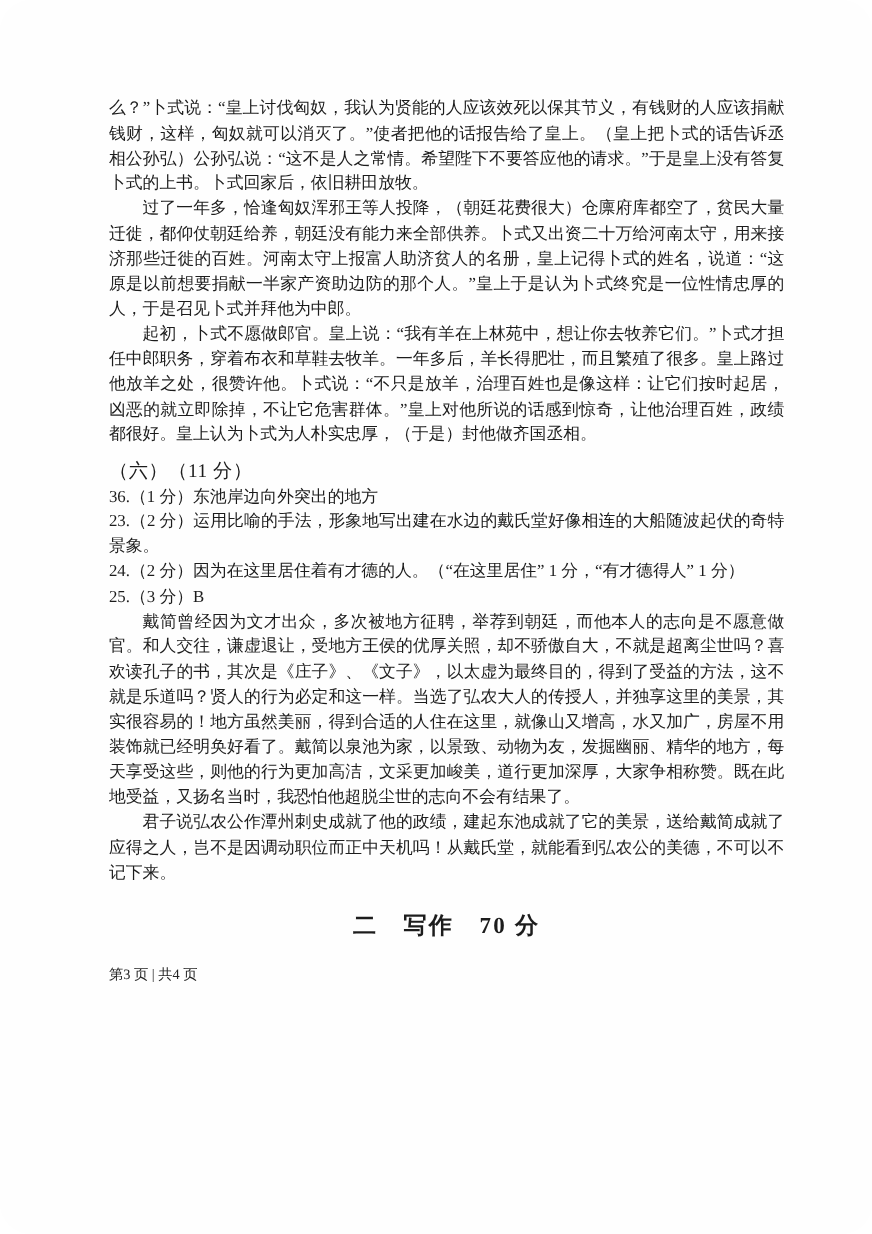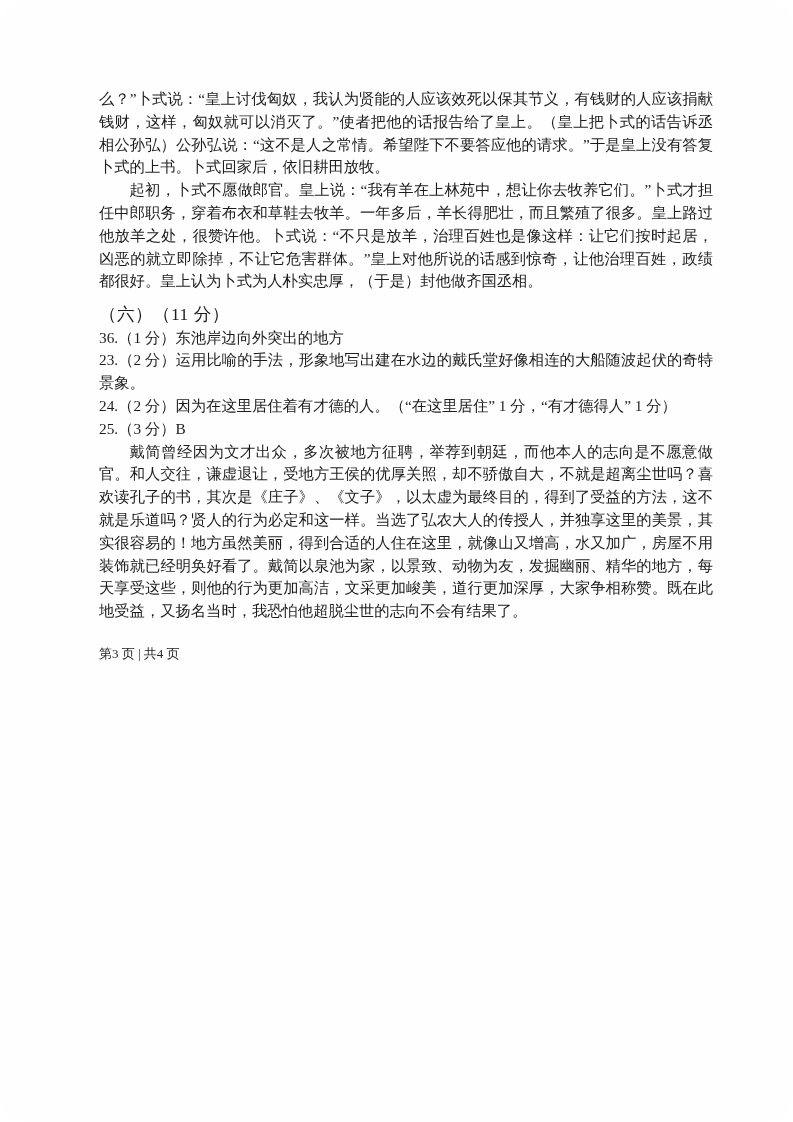--- a/index.html
+++ b/index.html
@@ -56,35 +56,38 @@
   }
 </style>
 </head>
 <body>
 
 <div class="page">
   <div class="content">
 
     <p class="para">么？”卜式说：“皇上讨伐匈奴，我认为贤能的人应该效死以保其节义，有钱财的人应该捐献钱财，这样，匈奴就可以消灭了。”使者把他的话报告给了皇上。（皇上把卜式的话告诉丞相公孙弘）公孙弘说：“这不是人之常情。希望陛下不要答应他的请求。”于是皇上没有答复卜式的上书。卜式回家后，依旧耕田放牧。</p>
 
+    <p class="para indent">过了一年多，恰逢匈奴浑邪王等人投降，（朝廷花费很大）仓廪府库都空了，贫民大量迁徙，都仰仗朝廷给养，朝廷没有能力来全部供养。卜式又出资二十万给河南太守，用来接济那些迁徙的百姓。河南太守上报富人助济贫人的名册，皇上记得卜式的姓名，说道：“这原是以前想要捐献一半家产资助边防的那个人。”皇上于是认为卜式终究是一位性情忠厚的人，于是召见卜式并拜他为中郎。</p>
 
     <p class="para indent">起初，卜式不愿做郎官。皇上说：“我有羊在上林苑中，想让你去牧养它们。”卜式才担任中郎职务，穿着布衣和草鞋去牧羊。一年多后，羊长得肥壮，而且繁殖了很多。皇上路过他放羊之处，很赞许他。卜式说：“不只是放羊，治理百姓也是像这样：让它们按时起居，凶恶的就立即除掉，不让它危害群体。”皇上对他所说的话感到惊奇，让他治理百姓，政绩都很好。皇上认为卜式为人朴实忠厚，（于是）封他做齐国丞相。</p>
 
     <h3 class="answers-header">（六）（11 分）</h3>
 
     <p class="para">36.（1 分）东池岸边向外突出的地方</p>
 
     <p class="para">23.（2 分）运用比喻的手法，形象地写出建在水边的戴氏堂好像相连的大船随波起伏的奇特景象。</p>
 
     <p class="para">24.（2 分）因为在这里居住着有才德的人。（“在这里居住” 1 分，“有才德得人” 1 分）</p>
 
     <p class="para">25.（3 分）B</p>
 
 
 
     <p class="para indent">戴简曾经因为文才出众，多次被地方征聘，举荐到朝廷，而他本人的志向是不愿意做官。和人交往，谦虚退让，受地方王侯的优厚关照，却不骄傲自大，不就是超离尘世吗？喜欢读孔子的书，其次是《庄子》、《文子》，以太虚为最终目的，得到了受益的方法，这不就是乐道吗？贤人的行为必定和这一样。当选了弘农大人的传授人，并独享这里的美景，其实很容易的！地方虽然美丽，得到合适的人住在这里，就像山又增高，水又加广，房屋不用装饰就已经明奂好看了。戴简以泉池为家，以景致、动物为友，发掘幽丽、精华的地方，每天享受这些，则他的行为更加高洁，文采更加峻美，道行更加深厚，大家争相称赞。既在此地受益，又扬名当时，我恐怕他超脱尘世的志向不会有结果了。</p>
 
+    <p class="para indent">君子说弘农公作潭州刺史成就了他的政绩，建起东池成就了它的美景，送给戴简成就了应得之人，岂不是因调动职位而正中天机吗！从戴氏堂，就能看到弘农公的美德，不可以不记下来。</p>
 
+    <h2 class="writing-heading">二　写作　70 分</h2>
 
     <div class="footer">第3 页 | 共4 页</div>
 
   </div>
 </div>
 
 </body></html>

